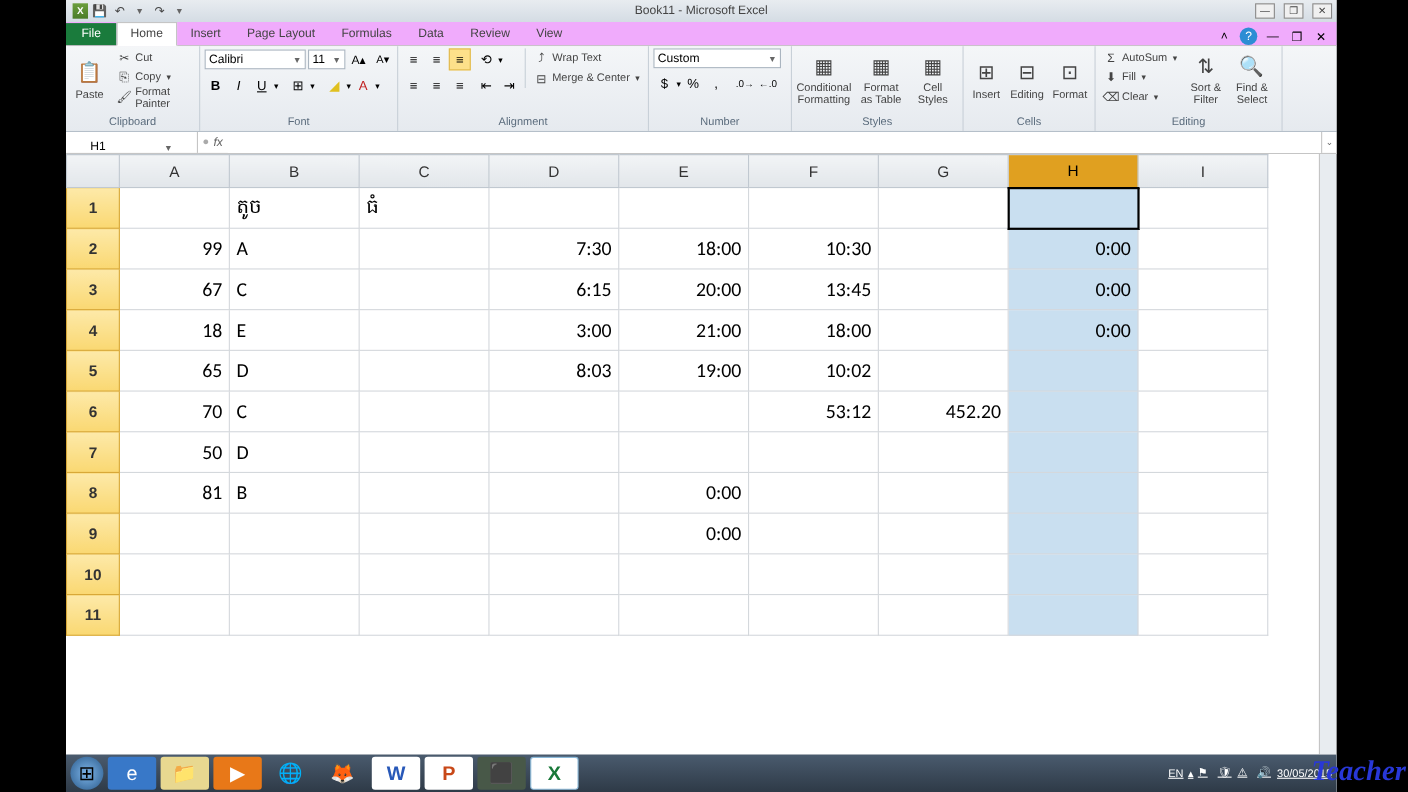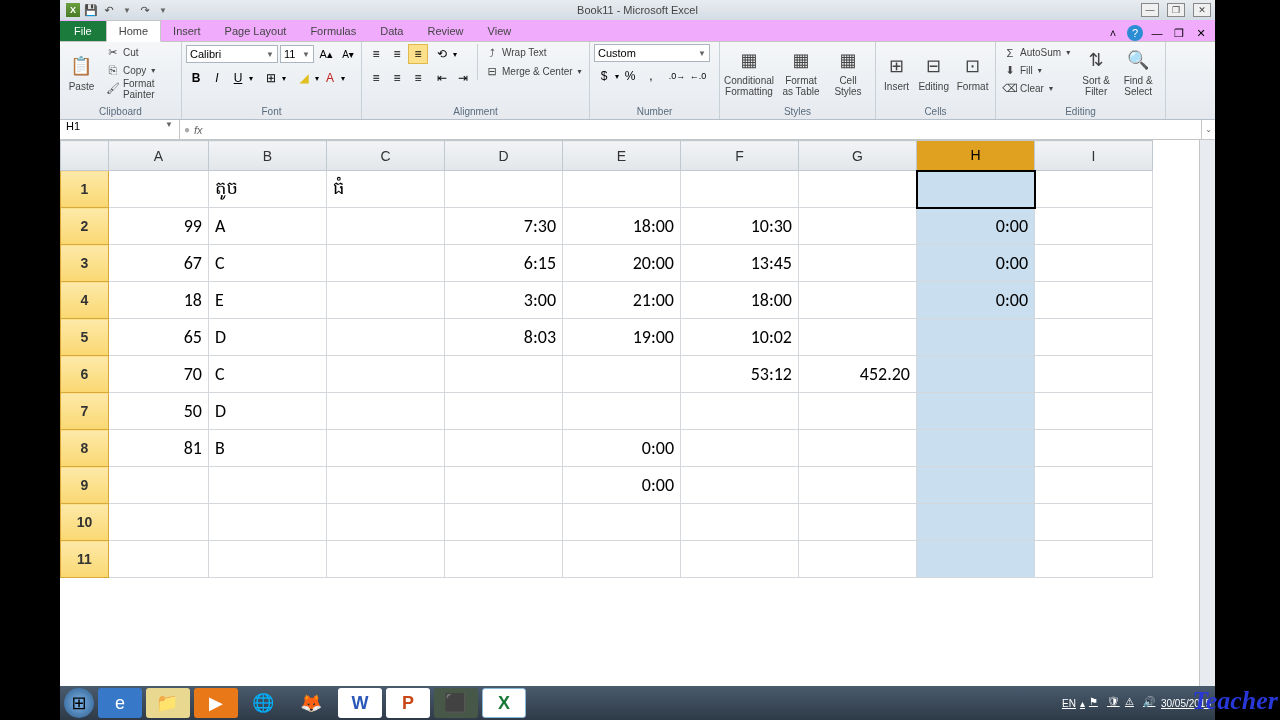--- a/index.html
+++ b/index.html
@@ -35,21 +35,21 @@
 .small-btn { display: flex; align-items: center; gap: 3px; padding: 1px 3px; cursor: pointer; font-size: 10px; color: #444; height: 17px; }
 .small-btn .si { width: 14px; height: 14px; display: flex; align-items: center; justify-content: center; font-size: 11px; }
 .dd { width: 80px; height: 18px; border: 1px solid #aab5c0; background: #fff; font-size: 11px; padding: 0 3px; display: flex; align-items: center; justify-content: space-between; }
 .dd .arr { font-size: 8px; color: #666; }
 .btn-row { display: flex; gap: 1px; }
 .tbtn { width: 20px; height: 20px; border: 1px solid transparent; display: flex; align-items: center; justify-content: center; font-size: 12px; cursor: pointer; }
 .tbtn.active2 { background: #fde08a; border-color: #e0b94e; }
 
 
 .formula-row { height: 20px; display: flex; border-bottom: 1px solid #c5c5c5; background: #fff; }
-.name-box { width: 120px; border-right: 1px solid #c5c5c5; display: flex; align-items: flex-start; padding: 0 6px; font-size: 11px; justify-content: space-between; }
+.name-box { width: 120px; border-right: 1px solid #c5c5c5; display: flex; align-items: flex-end; padding: 0 22px; font-size: 11px; justify-content: space-between; }
 .name-box .arr { font-size: 8px; color: #666; }
 .fx-btns { display: flex; align-items: center; padding: 0 4px; gap: 4px; }
 .fx-lbl { font-style: italic; font-size: 11px; color: #666; }
 .formula-input { flex: 1; border: none; font-size: 11px; padding: 0 4px; }
 .fb-exp { width: 14px; border-left: 1px solid #c5c5c5; display:flex; align-items:center; justify-content:center; font-size:8px; color:#666;}
 
 
 .grid-wrap { flex: 1; display: flex; overflow: hidden; position: relative; }
 .grid { flex: 1; overflow: hidden; }
 table { border-collapse: collapse; table-layout: fixed; }

